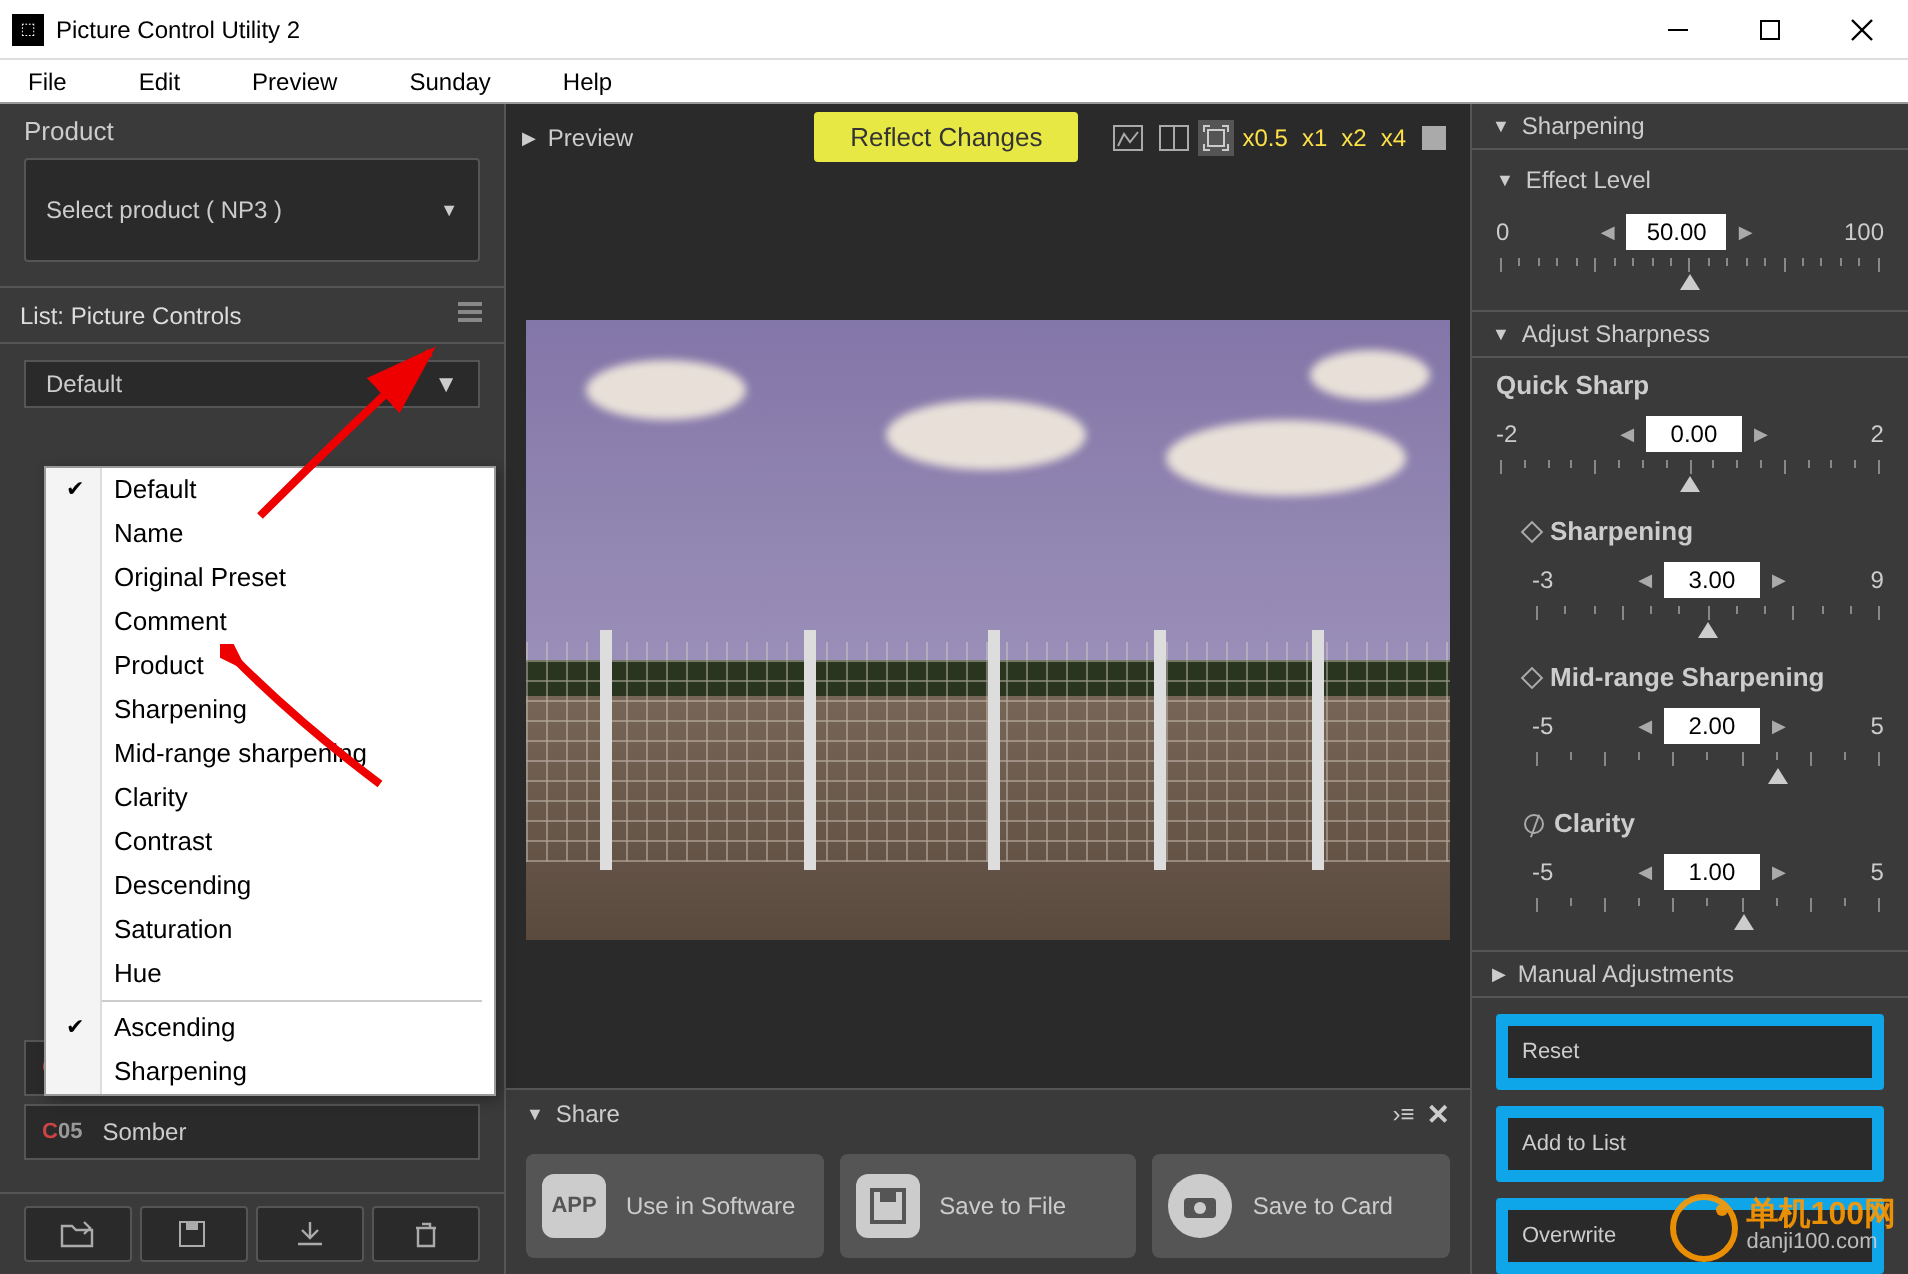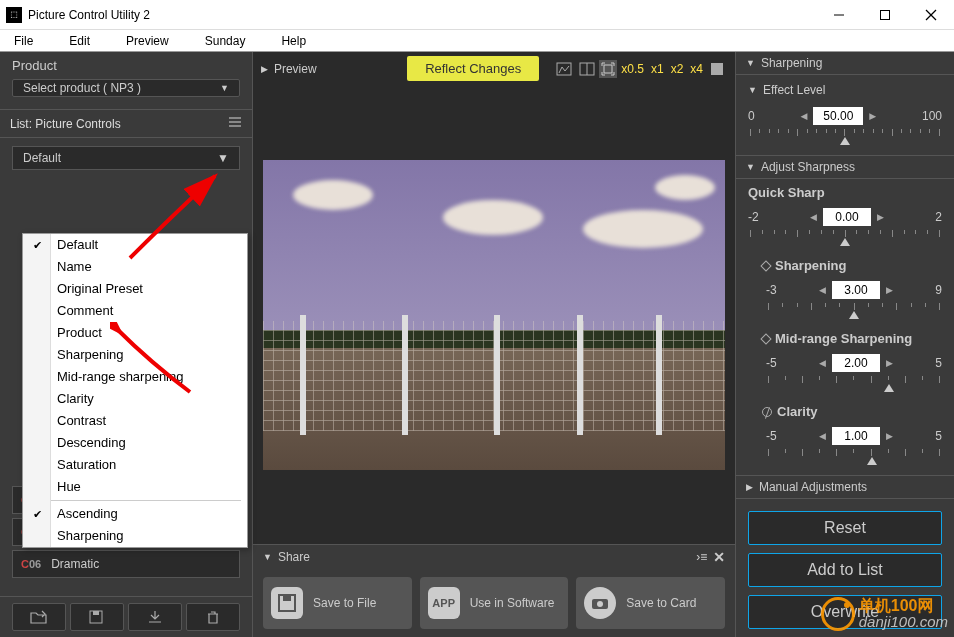--- a/index.html
+++ b/index.html
@@ -23,21 +23,21 @@
 .center { flex: 1; background: #2a2a2a; display: flex; flex-direction: column; border-left: 1px solid #555; border-right: 1px solid #555; }
 .right { width: 218px; background: #3a3a3a; display: flex; flex-direction: column; overflow-y: auto; }
 
 
 .panel-header { background: #3a3a3a; padding: 4px 10px; font-size: 12px; display: flex; align-items: center; border-bottom: 1px solid #555; }
 .panel-header .caret { margin-right: 6px; font-size: 9px; }
 
 
 .product-section { padding: 6px 12px 12px; }
 .product-label { font-size: 13px; color: #ccc; margin-bottom: 6px; display: block; }
-.select-box { background: #2a2a2a; border: 1px solid #555; padding: 1px 10px; display: flex; justify-content: space-between; align-items: center; border-radius: 2px; cursor: pointer; }
+.select-box { background: #2a2a2a; border: 1px solid #555; padding: 18px 10px; display: flex; justify-content: space-between; align-items: center; border-radius: 2px; cursor: pointer; }
 .select-box .caret-down { font-size: 9px; }
 
 
 .list-header { background: #3a3a3a; padding: 5px 10px; display: flex; align-items: center; justify-content: space-between; border-top: 1px solid #555; border-bottom: 1px solid #555; color: #ddd; }
 .list-header svg { opacity: 0.7; }
 
 
 .default-select { margin: 8px 12px; background: #2a2a2a; border: 1px solid #555; padding: 4px 10px; display: flex; justify-content: space-between; align-items: center; }
 
 
@@ -102,31 +102,31 @@
 
 .adj-label { font-size: 13px; margin-bottom: 2px; display: flex; align-items: center; gap: 5px; font-weight: bold; }
 .diamond { display: inline-block; width: 8px; height: 8px; border: 1px solid #aaa; transform: rotate(45deg); }
 .circle-icon { display: inline-block; width: 10px; height: 10px; border: 1px solid #aaa; border-radius: 50%; position: relative; }
 .circle-icon::after { content: ""; position: absolute; left: 4px; top: -1px; width: 1px; height: 12px; background: #aaa; transform: rotate(20deg); }
 
 .indent { margin-left: 14px; }
 .indent2 { margin-left: 4px; }
 
 .action-buttons { padding: 8px 12px; display: flex; flex-direction: column; gap: 8px; margin-top: auto; }
-.action-btn { background: #2a2a2a; border: 1px solid #0ea5e9; padding: 7px; text-align: center; font-size: 16px; color: #ccc; border-radius: 2px; cursor: pointer; }
+.action-btn { background: #2a2a2a; border: 6px solid #0ea5e9; padding: 7px; font-size: 11px; color: #ccc; border-radius: 2px; cursor: pointer; }
 
 
 .red-arrow { position: absolute; z-index: 200; pointer-events: none; }
 
 
 .watermark { position: absolute; bottom: 6px; right: 6px; z-index: 300; display: flex; align-items: center; gap: 4px; opacity: 0.9; }
 .watermark .logo { width: 34px; height: 34px; border: 3px solid #f90; border-radius: 50%; position: relative; }
 .watermark .logo::after { content: ""; position: absolute; right: 2px; top: 2px; width: 6px; height: 6px; background: #f90; border-radius: 50%; }
 .watermark .text { color: #f90; font-size: 16px; font-weight: bold; line-height: 14px; }
-.watermark .sub { color: #ccc; font-size: 15px; font-style: italic; }
+.watermark .sub { color: #ccc; font-size: 11px; }
 </style>
 </head>
 <body>
 
 <div class="titlebar">
   <div class="app-icon">⬚</div>
   <div class="title">Picture Control Utility 2</div>
   <div class="win-controls">
     <div class="win-btn">
         <svg width="12" height="12">
@@ -181,24 +181,20 @@
     <div style="height: 308px;"></div>
 
     <div class="pc-list">
       <div class="pc-item">
         <span class="num"><span class="red">C</span><span>04</span></span>
         <span class="name">Sunday</span>
       </div>
       <div class="pc-item">
         <span class="num"><span class="red">C</span><span>05</span></span>
         <span class="name">Somber</span>
-      </div>
-      <div class="pc-item">
-        <span class="num"><span class="red">C</span><span>06</span></span>
-        <span class="name">Dramatic</span>
       </div>
     </div>
 
     <div class="left-toolbar">
       <div class="tool-btn">
           <svg width="18" height="14">
             <path d="M1 3 h5 l2 2 h8 v8 h-15 z M12 1 l3 3 l-3 3" fill="none" stroke="#ccc" stroke-width="1.2"></path>
           </svg>
         </div>
       <div class="tool-btn">
@@ -297,31 +293,31 @@
       <div class="share-header">
         <span style="font-size:9px;margin-right:6px">▼</span>
         <span>Share</span>
         <div class="close">
           <span style="font-size:12px">›≡</span>
           <span style="font-size:14px;font-weight:bold">✕</span>
         </div>
       </div>
       <div class="share-buttons">
         <div class="share-btn">
+          <div class="share-icon">APP</div>
+          <span>Use in Software</span>
+        </div>
+        <div class="share-btn">
           <div class="share-icon">
               <svg width="20" height="20">
                 <rect x="2" y="2" width="16" height="16" fill="none" stroke="#555" stroke-width="2"></rect>
                 <rect x="6" y="2" width="8" height="6" fill="#555"></rect>
               </svg>
             </div>
           <span>Save to File</span>
-        </div>
-        <div class="share-btn">
-          <div class="share-icon">APP</div>
-          <span>Use in Software</span>
         </div>
         <div class="share-btn">
           <div class="share-icon round">
               <svg width="20" height="16">
                 <rect x="2" y="4" width="16" height="10" rx="2" fill="#555"></rect>
                 <circle cx="10" cy="9" r="3" fill="#ccc"></circle>
               </svg>
             </div>
           <span>Save to Card</span>
         </div>

